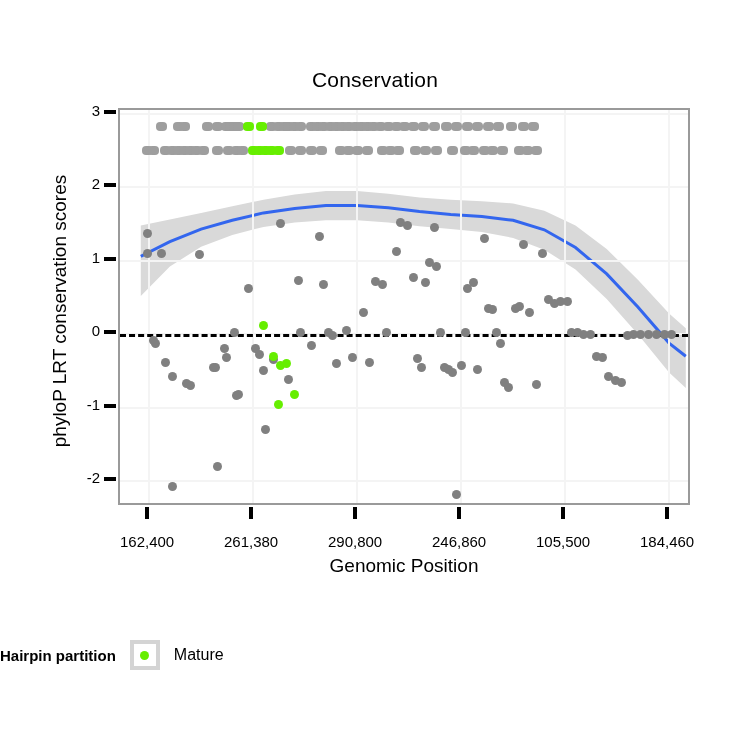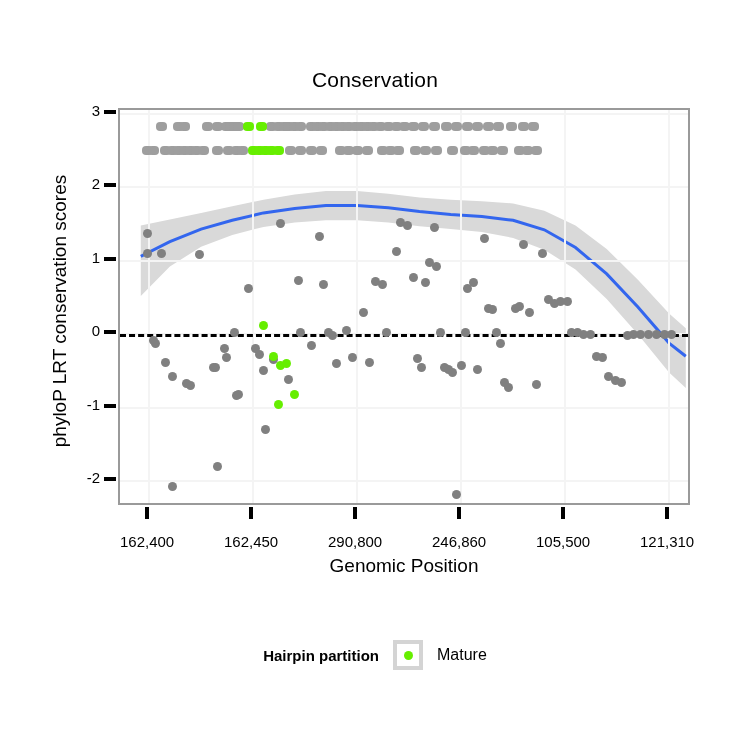--- a/index.html
+++ b/index.html
@@ -30,21 +30,21 @@
   .pt.g{background:#808080;}
   .pt.m{background:#66ee00;}
   .rug{position:absolute;width:11px;height:9px;border-radius:4px;}
   .rug.g{background:#9e9e9e;}
   .rug.m{background:#66ee00;}
   .zeroline{position:absolute;left:0;width:100%;height:0;
             border-top:3px dashed #000;}
   svg.overlay{position:absolute;left:0;top:0;width:572px;height:397px;
               overflow:visible;}
   .legend{position:absolute;left:0;top:640px;width:750px;
-          display:flex;align-items:center;justify-content:center;gap:14px;}
+          display:flex;align-items:center;justify-content:flex-start;gap:14px;}
   .legend-title{font-size:15px;font-weight:bold;color:#000;}
   .legend-key{width:30px;height:30px;background:#ffffff;
           border:4px solid #d4d4d4;box-sizing:border-box;
           display:flex;align-items:center;justify-content:center;}
   .legend-dot{width:9px;height:9px;border-radius:50%;background:#66ee00;}
   .legend-label{font-size:16px;color:#000;}
 </style>
 </head>
 <body>
 
@@ -273,29 +273,29 @@
       <div class="ytxt" style="top: 322.231px;">0</div>
       <div class="ytick" style="top: 256.713px;"></div>
       <div class="ytxt" style="top: 248.713px;">1</div>
       <div class="ytick" style="top: 183.194px;"></div>
       <div class="ytxt" style="top: 175.194px;">2</div>
       <div class="ytick" style="top: 109.676px;"></div>
       <div class="ytxt" style="top: 101.676px;">3</div>
       <div class="xtick" style="left: 145.12px;"></div>
       <div class="xtxt" style="left: 87.12px;">162,400</div>
       <div class="xtick" style="left: 249.12px;"></div>
-      <div class="xtxt" style="left: 191.12px;">162,450</div>
+      <div class="xtxt" style="left: 191.12px;">261,380</div>
       <div class="xtick" style="left: 353.12px;"></div>
       <div class="xtxt" style="left: 295.12px;">290,800</div>
       <div class="xtick" style="left: 457.12px;"></div>
       <div class="xtxt" style="left: 399.12px;">246,860</div>
       <div class="xtick" style="left: 561.12px;"></div>
       <div class="xtxt" style="left: 503.12px;">105,500</div>
       <div class="xtick" style="left: 665.12px;"></div>
-      <div class="xtxt" style="left: 607.12px;">121,310</div>
+      <div class="xtxt" style="left: 607.12px;">184,460</div>
     </div>
 
   <div class="legend">
     <div class="legend-title">Hairpin partition</div>
     <div class="legend-key">
       <div class="legend-dot"></div>
     </div>
     <div class="legend-label">Mature</div>
   </div>
 

